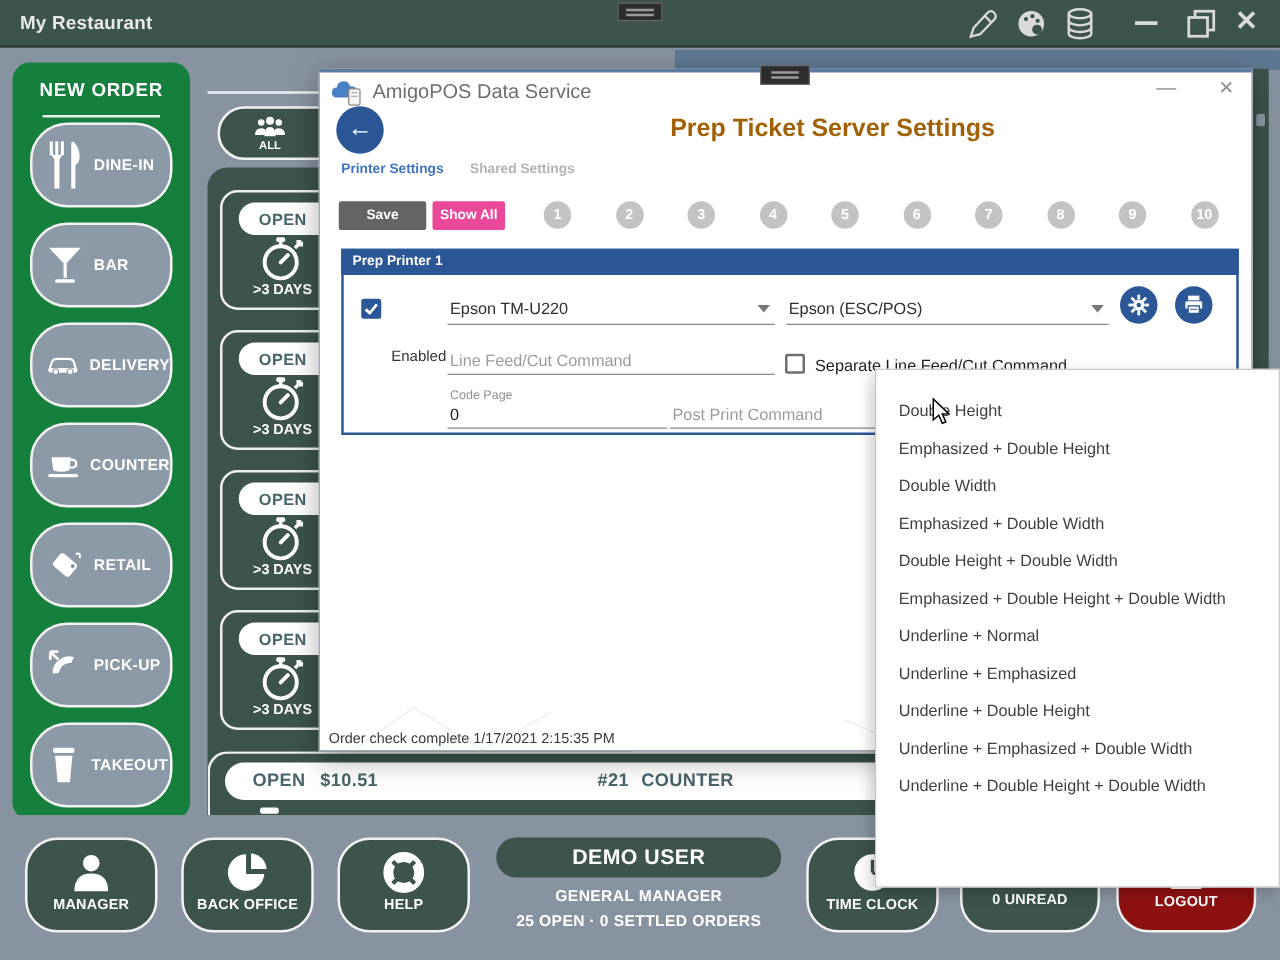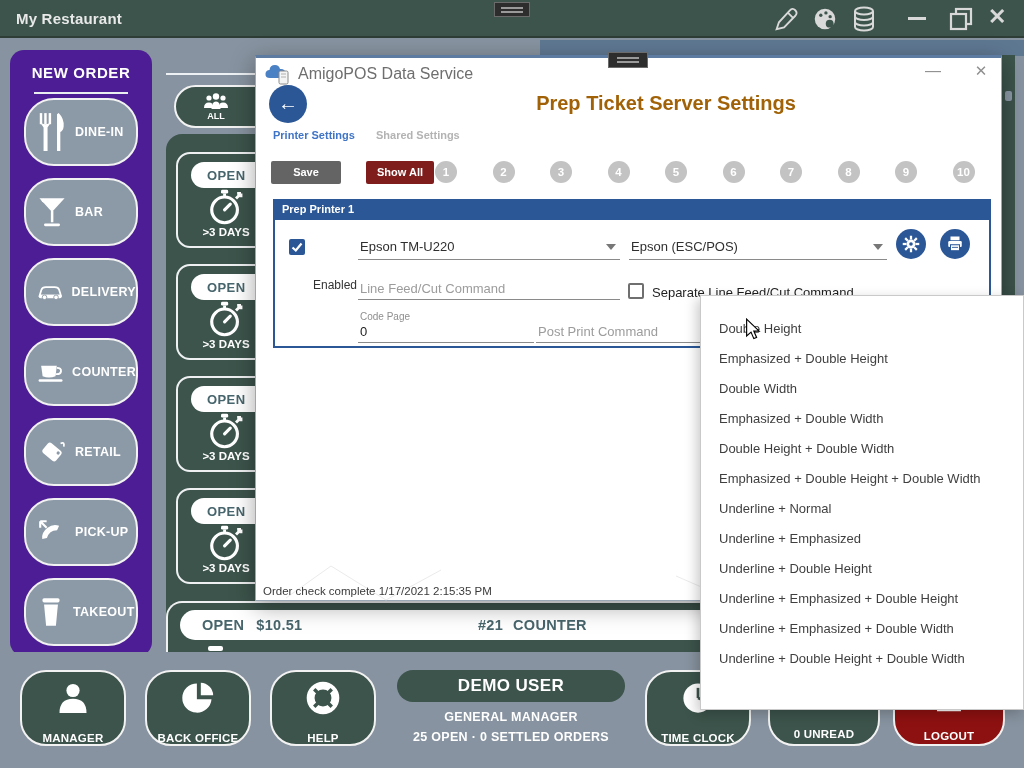--- a/index.html
+++ b/index.html
@@ -10,21 +10,21 @@
 
   
   .topbar { left:0; top:0; width:1024px; height:38px; background:#3c544b; border-bottom:2px solid #2e3e37; z-index:5; }
   .topbar-title { left:16px; top:10px; color:#e9e9e9; font-size:15px; font-weight:600; letter-spacing:.2px; }
   .drag-handle { background:#2d2d2d; border:1px solid #6b6b6b; display:flex; flex-direction:column; justify-content:center; gap:2px; align-items:center; }
   .drag-handle i { display:block; width:22px; height:2px; background:#9a9a9a; }
   .tb-ico { top:5px; width:30px; height:28px; }
   .win-glyph { color:#d9d9d9; font-size:22px; font-weight:700; line-height:28px; }
 
   
-  .sidebar { left:10px; top:50px; width:142px; height:606px; background:#4c1d95; border-radius:14px; z-index:1; }
+  .sidebar { left:10px; top:50px; width:142px; height:606px; background:#15803d; border-radius:14px; z-index:1; }
   .sidebar-header { left:0; top:14px; width:142px; text-align:center; color:#fff; font-weight:700; font-size:15px; letter-spacing:.6px; }
   .sidebar-divider { left:24px; top:42px; width:94px; height:2px; background:#e9edef; }
   .side-btn { left:14px; width:114px; height:68px; background:#8c99a6; border:2px solid #f2f2f2; border-radius:30px; display:flex; align-items:center; padding-left:11px; gap:8px; cursor:pointer; }
   .side-btn .lbl { color:#fff; font-weight:700; font-size:12.5px; letter-spacing:.3px; }
 
   
   .orders-divider { left:166px; top:73px; width:330px; height:2px; background:#eef1f3; z-index:1; }
   .all-pill { left:174px; top:85px; width:148px; height:43px; background:#3c544b; border:2px solid #f2f2f2; border-radius:22px; z-index:1; display:flex; }
   .all-inner { width:80px; display:flex; flex-direction:column; align-items:center; justify-content:center; }
   .all-inner .lbl { color:#fff; font-weight:700; font-size:9px; margin-top:-1px; }
@@ -36,21 +36,21 @@
 
   
   .order-row { left:166px; top:601px; width:858px; height:51px; background:#3c544b; border:2px solid #eef0f2; border-right:none; border-bottom:none; border-radius:16px 0 0 0; z-index:1; }
   .order-row-pill { position:absolute; left:12px; top:7px; width:832px; height:30px; background:#fff; border-radius:15px; display:flex; align-items:center; padding-left:22px; gap:12px; color:#47656c; font-weight:700; font-size:14.5px; letter-spacing:.3px; }
   .order-row-ticket { position:absolute; left:298px; top:0; height:30px; display:flex; align-items:center; gap:10px; }
   .row-scroll-dash { position:absolute; left:40px; top:43px; width:15px; height:5px; border-radius:2px; background:#fff; }
 
   
   .bottombar { left:0; top:652px; width:1024px; height:116px; background:#8793a0; z-index:2; }
   .bb-btn { position:absolute; top:18px; height:76px; background:#3c544b; border:2.5px solid #f2f2f2; border-radius:26px; display:flex; flex-direction:column; align-items:center; justify-content:flex-start; padding-top:8px; cursor:pointer; }
-  .bb-btn .lbl { color:#fff; font-weight:700; font-size:11.5px; letter-spacing:.2px; margin-top:16px; }
+  .bb-btn .lbl { color:#fff; font-weight:700; font-size:11.5px; letter-spacing:.2px; margin-top:2px; }
   .bb-red { background:#8e1111; }
   .user-pill { position:absolute; left:397px; top:18px; width:228px; height:32px; background:#3c544b; border-radius:17px; color:#fff; font-weight:700; font-size:17px; letter-spacing:.4px; display:flex; align-items:center; justify-content:center; }
   .user-role { position:absolute; left:397px; top:58px; width:228px; text-align:center; color:#fff; font-weight:600; font-size:12.5px; letter-spacing:.3px; }
   .user-orders { position:absolute; left:367px; top:78px; width:288px; text-align:center; color:#fff; font-weight:600; font-size:12.5px; letter-spacing:.3px; }
 
   
   .blue-strip { left:540px; top:40px; width:484px; height:16px; background:#5f7892; z-index:1; }
   .right-strip { left:1002px; top:55px; width:13px; height:543px; background:#3c544b; border-radius:0 0 6px 6px; z-index:1; }
   .right-thumb { position:absolute; left:3px; top:36px; width:7px; height:10px; background:#8c99a6; border-radius:2px; }
 
@@ -366,21 +366,21 @@
     <div class="dlg-min">—</div>
     <div class="dlg-close">✕</div>
 
     <div class="back-btn">←</div>
     <div class="dlg-heading">Prep Ticket Server Settings</div>
 
     <div class="tab active" style="left:17px;">Printer Settings</div>
     <div class="tab inactive" style="left:120px;">Shared Settings</div>
 
     <div class="sm-btn" style="left:15px;width:70px;background:#646464;">Save Changes</div>
-    <div class="sm-btn" style="left:90px;width:68px;background:#7f1d1d;margin-left:20px;">Show All</div>
+    <div class="sm-btn" style="left:90px;width:58px;background:#ec4899;">Show All</div>
 
     <div class="pages">
       <div class="page-circle">1</div>
       <div class="page-circle">2</div>
       <div class="page-circle">3</div>
       <div class="page-circle">4</div>
       <div class="page-circle">5</div>
       <div class="page-circle">6</div>
       <div class="page-circle">7</div>
       <div class="page-circle">8</div>
@@ -452,21 +452,20 @@
   <div class="abs dropdown">
     <div class="dd-item">Double Height</div>
     <div class="dd-item">Emphasized + Double Height</div>
     <div class="dd-item">Double Width</div>
     <div class="dd-item">Emphasized + Double Width</div>
     <div class="dd-item">Double Height + Double Width</div>
     <div class="dd-item">Emphasized + Double Height + Double Width</div>
     <div class="dd-item">Underline + Normal</div>
     <div class="dd-item">Underline + Emphasized</div>
     <div class="dd-item">Underline + Double Height</div>
-    <div class="dd-item">Underline + Emphasized + Double Height</div>
     <div class="dd-item">Underline + Emphasized + Double Width</div>
     <div class="dd-item">Underline + Double Height + Double Width</div>
   </div>
 
   <svg class="abs cursor-svg" width="16" height="22" viewBox="0 0 13 19">
     <path d="M1 1 L1 15.5 L4.8 12.2 L7.2 17.8 L9.6 16.8 L7.2 11.3 L11.8 11.3 Z" fill="#fff" stroke="#000" stroke-width="1"></path>
   </svg>
 
 </div>
 

